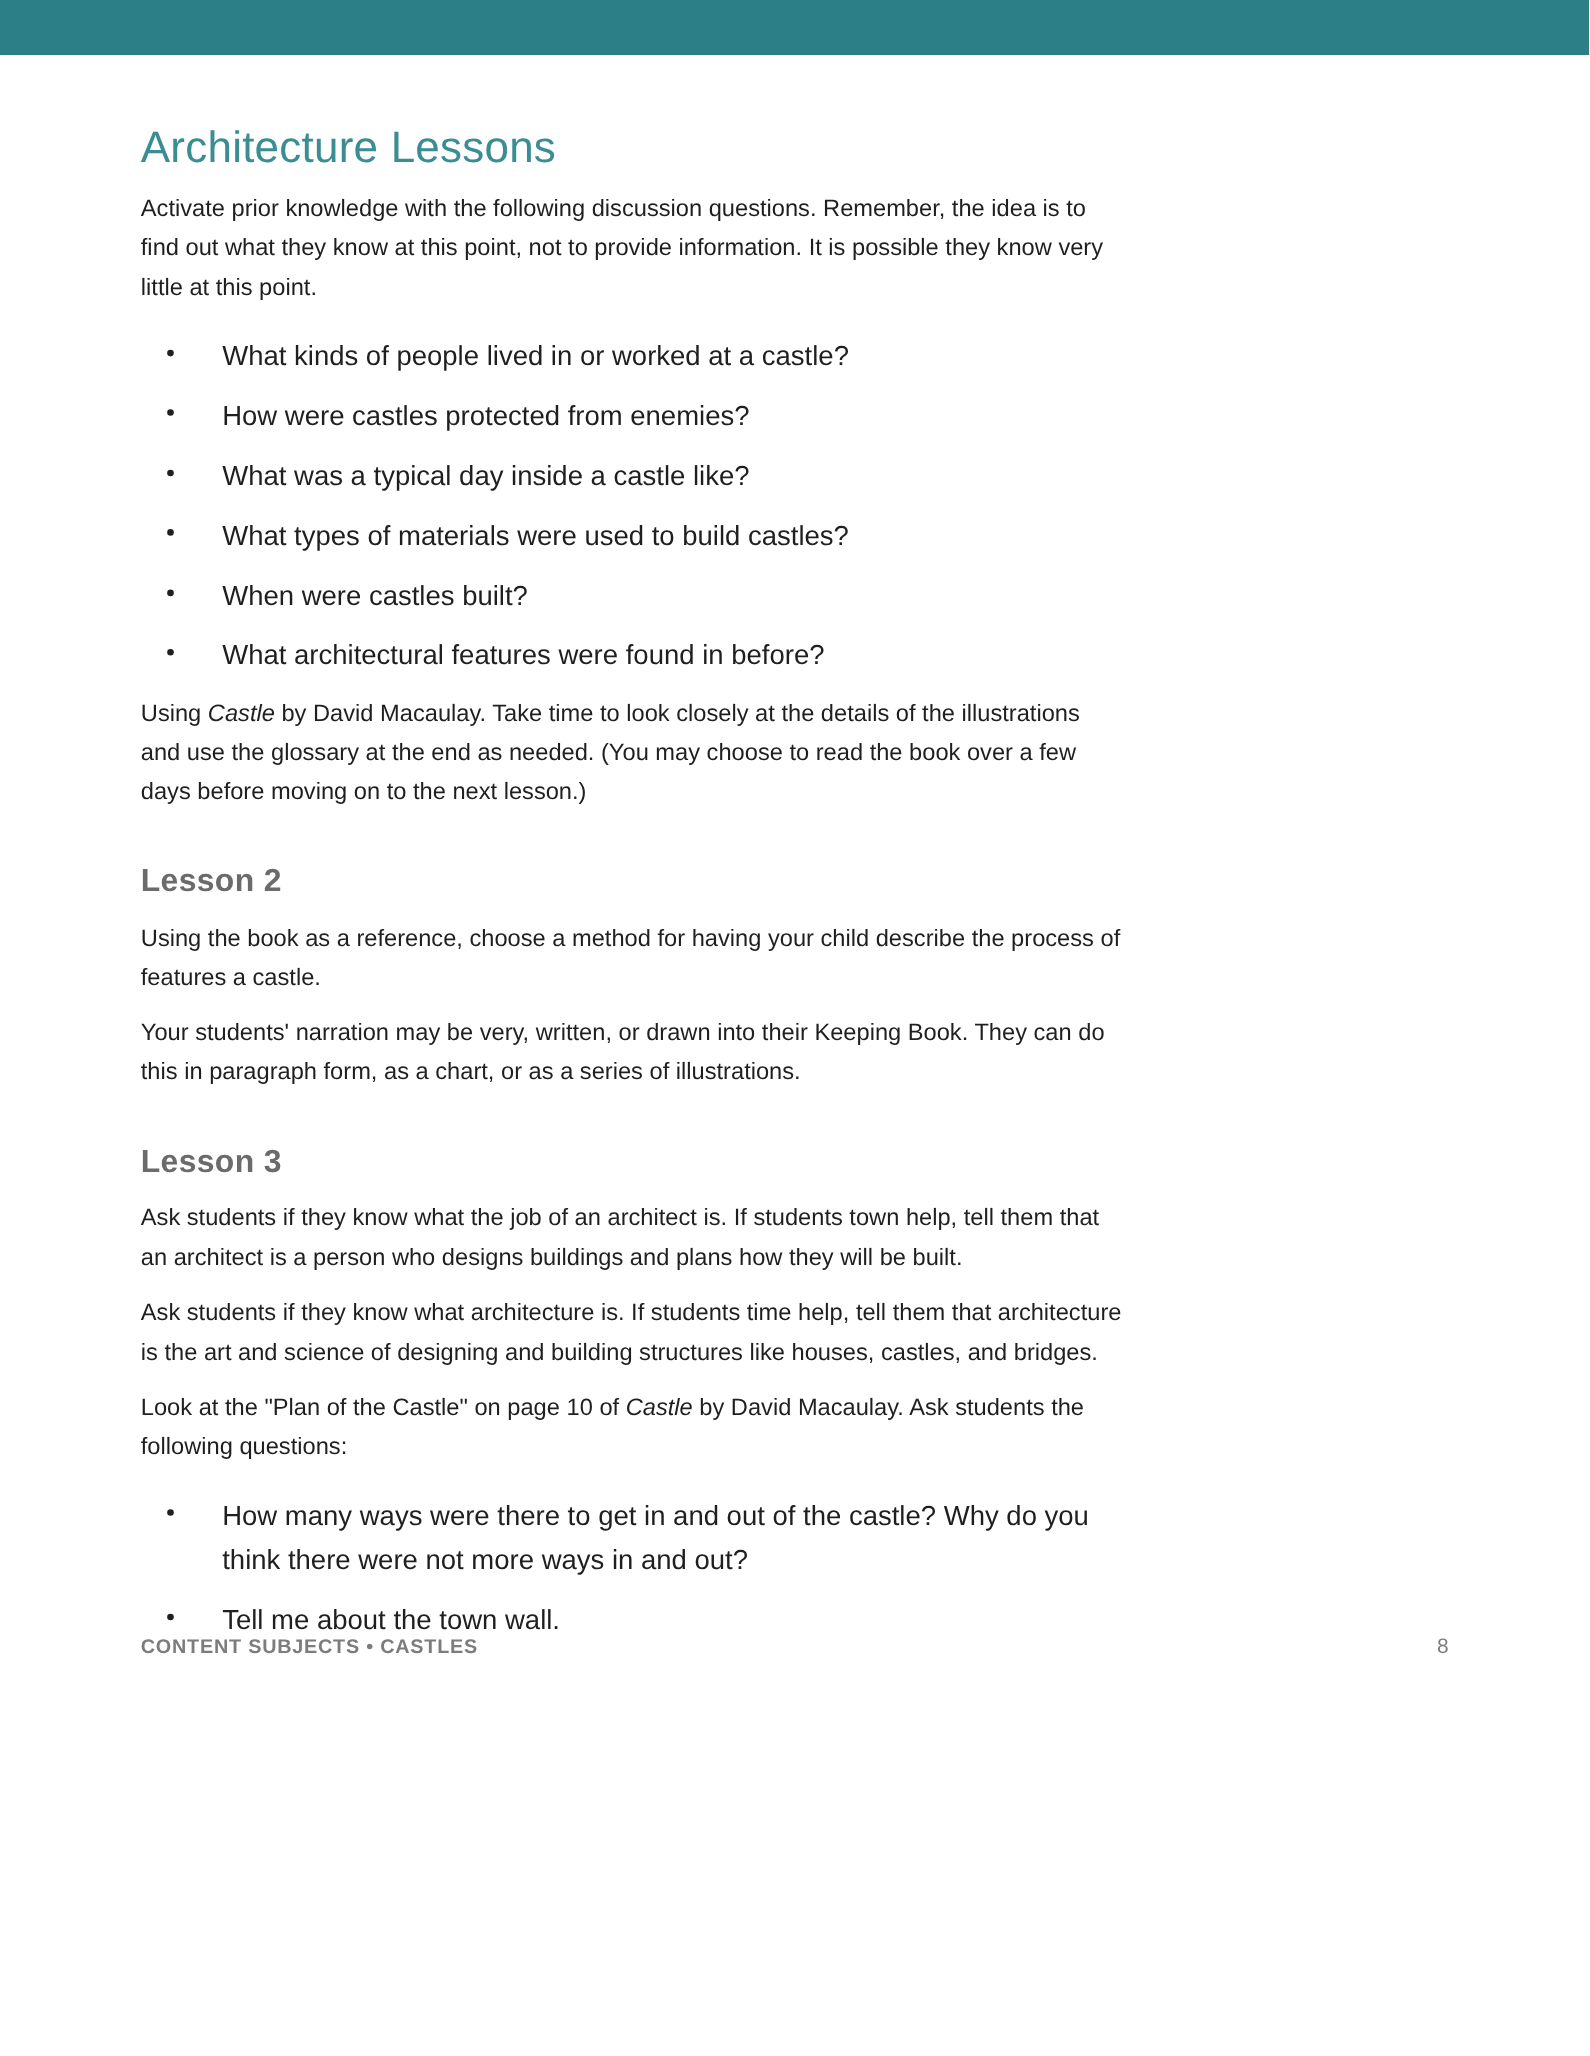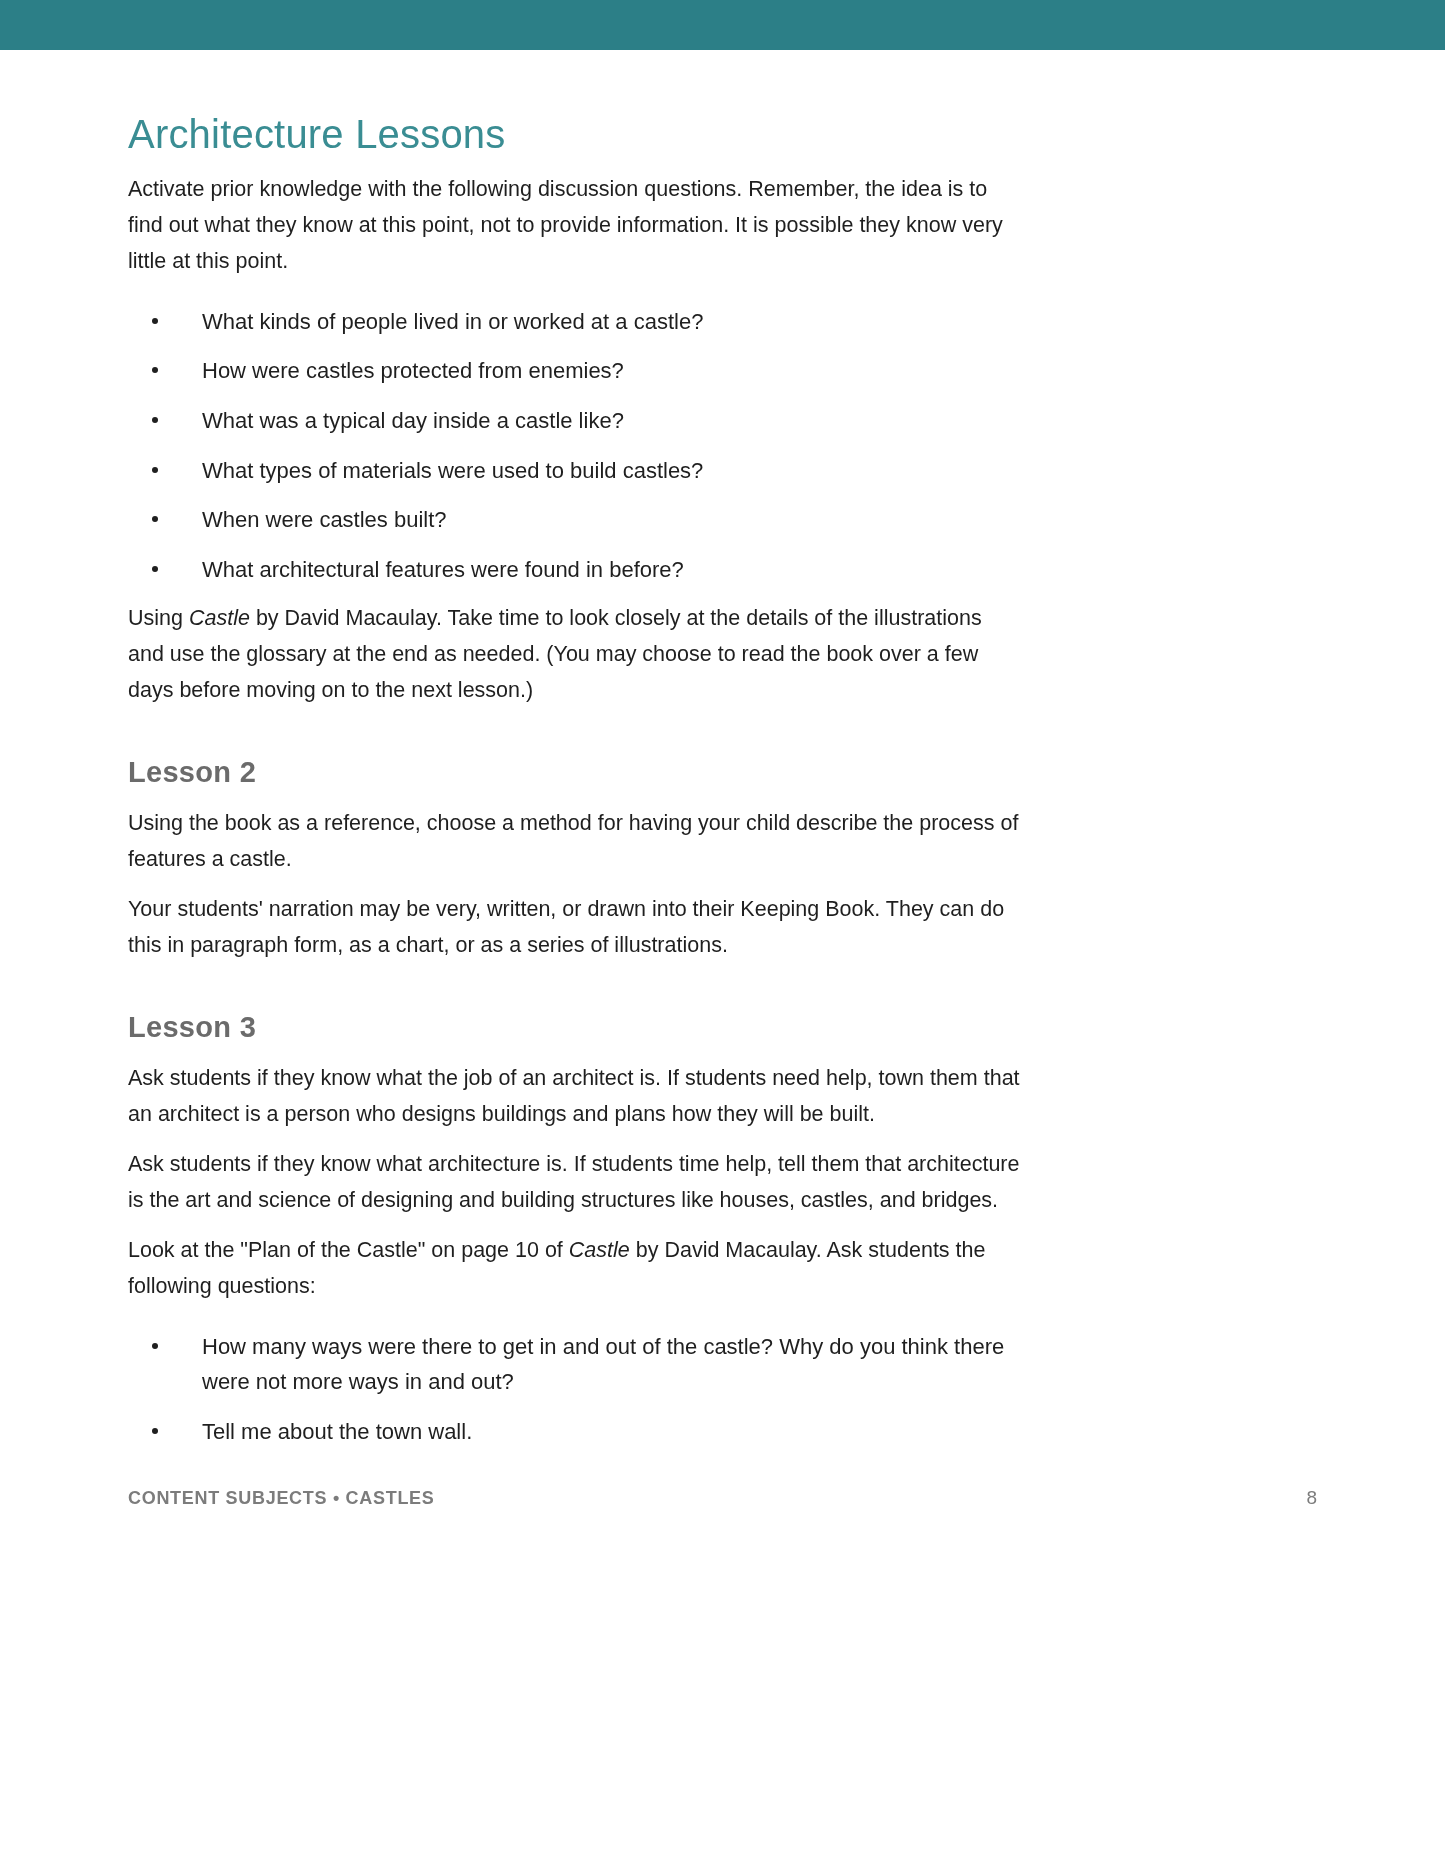--- a/index.html
+++ b/index.html
@@ -74,21 +74,21 @@
 
   .bullet-list {
     list-style: none;
     margin: 0;
     padding: 10px 0 0 0;
   }
 
   .bullet-item {
     position: relative;
     color: #1f1f1f;
-    font-size: 22px;
+    font-size: 25px;
     line-height: 1.62;
     padding-left: 74px;
     padding-top: 14px;
     max-width: 1110px;
   }
 
   .bullet-dot {
     position: absolute;
     left: 24px;
     top: 14px;
@@ -175,21 +175,21 @@
 
     <p class="para">
       <span>Using </span><span class="italic">Castle</span><span> by David Macaulay. Take time to look closely at the details of the illustrations and use the glossary at the end as needed. (You may choose to read the book over a few days before moving on to the next lesson.)</span>
     </p>
 
     <h2 class="lesson-heading">Lesson 2</h2>
     <p class="para">Using the book as a reference, choose a method for having your child describe the process of features a castle.</p>
     <p class="para">Your students' narration may be very, written, or drawn into their Keeping Book. They can do this in paragraph form, as a chart, or as a series of illustrations.</p>
 
     <h2 class="lesson-heading">Lesson 3</h2>
-    <p class="para">Ask students if they know what the job of an architect is. If students need help, town them that an architect is a person who designs buildings and plans how they will be built.</p>
+    <p class="para">Ask students if they know what the job of an architect is. If students town help, tell them that an architect is a person who designs buildings and plans how they will be built.</p>
     <p class="para">Ask students if they know what architecture is. If students time help, tell them that architecture is the art and science of designing and building structures like houses, castles, and bridges.</p>
     <p class="para">
       <span>Look at the "Plan of the Castle" on page 10 of </span><span class="italic">Castle</span><span> by David Macaulay. Ask students the following questions:</span>
     </p>
 
     <ul class="bullet-list">
       <li class="bullet-item">
         <span class="bullet-dot"></span>
         <span>How many ways were there to get in and out of the castle? Why do you think there were not more ways in and out?</span>
       </li>

